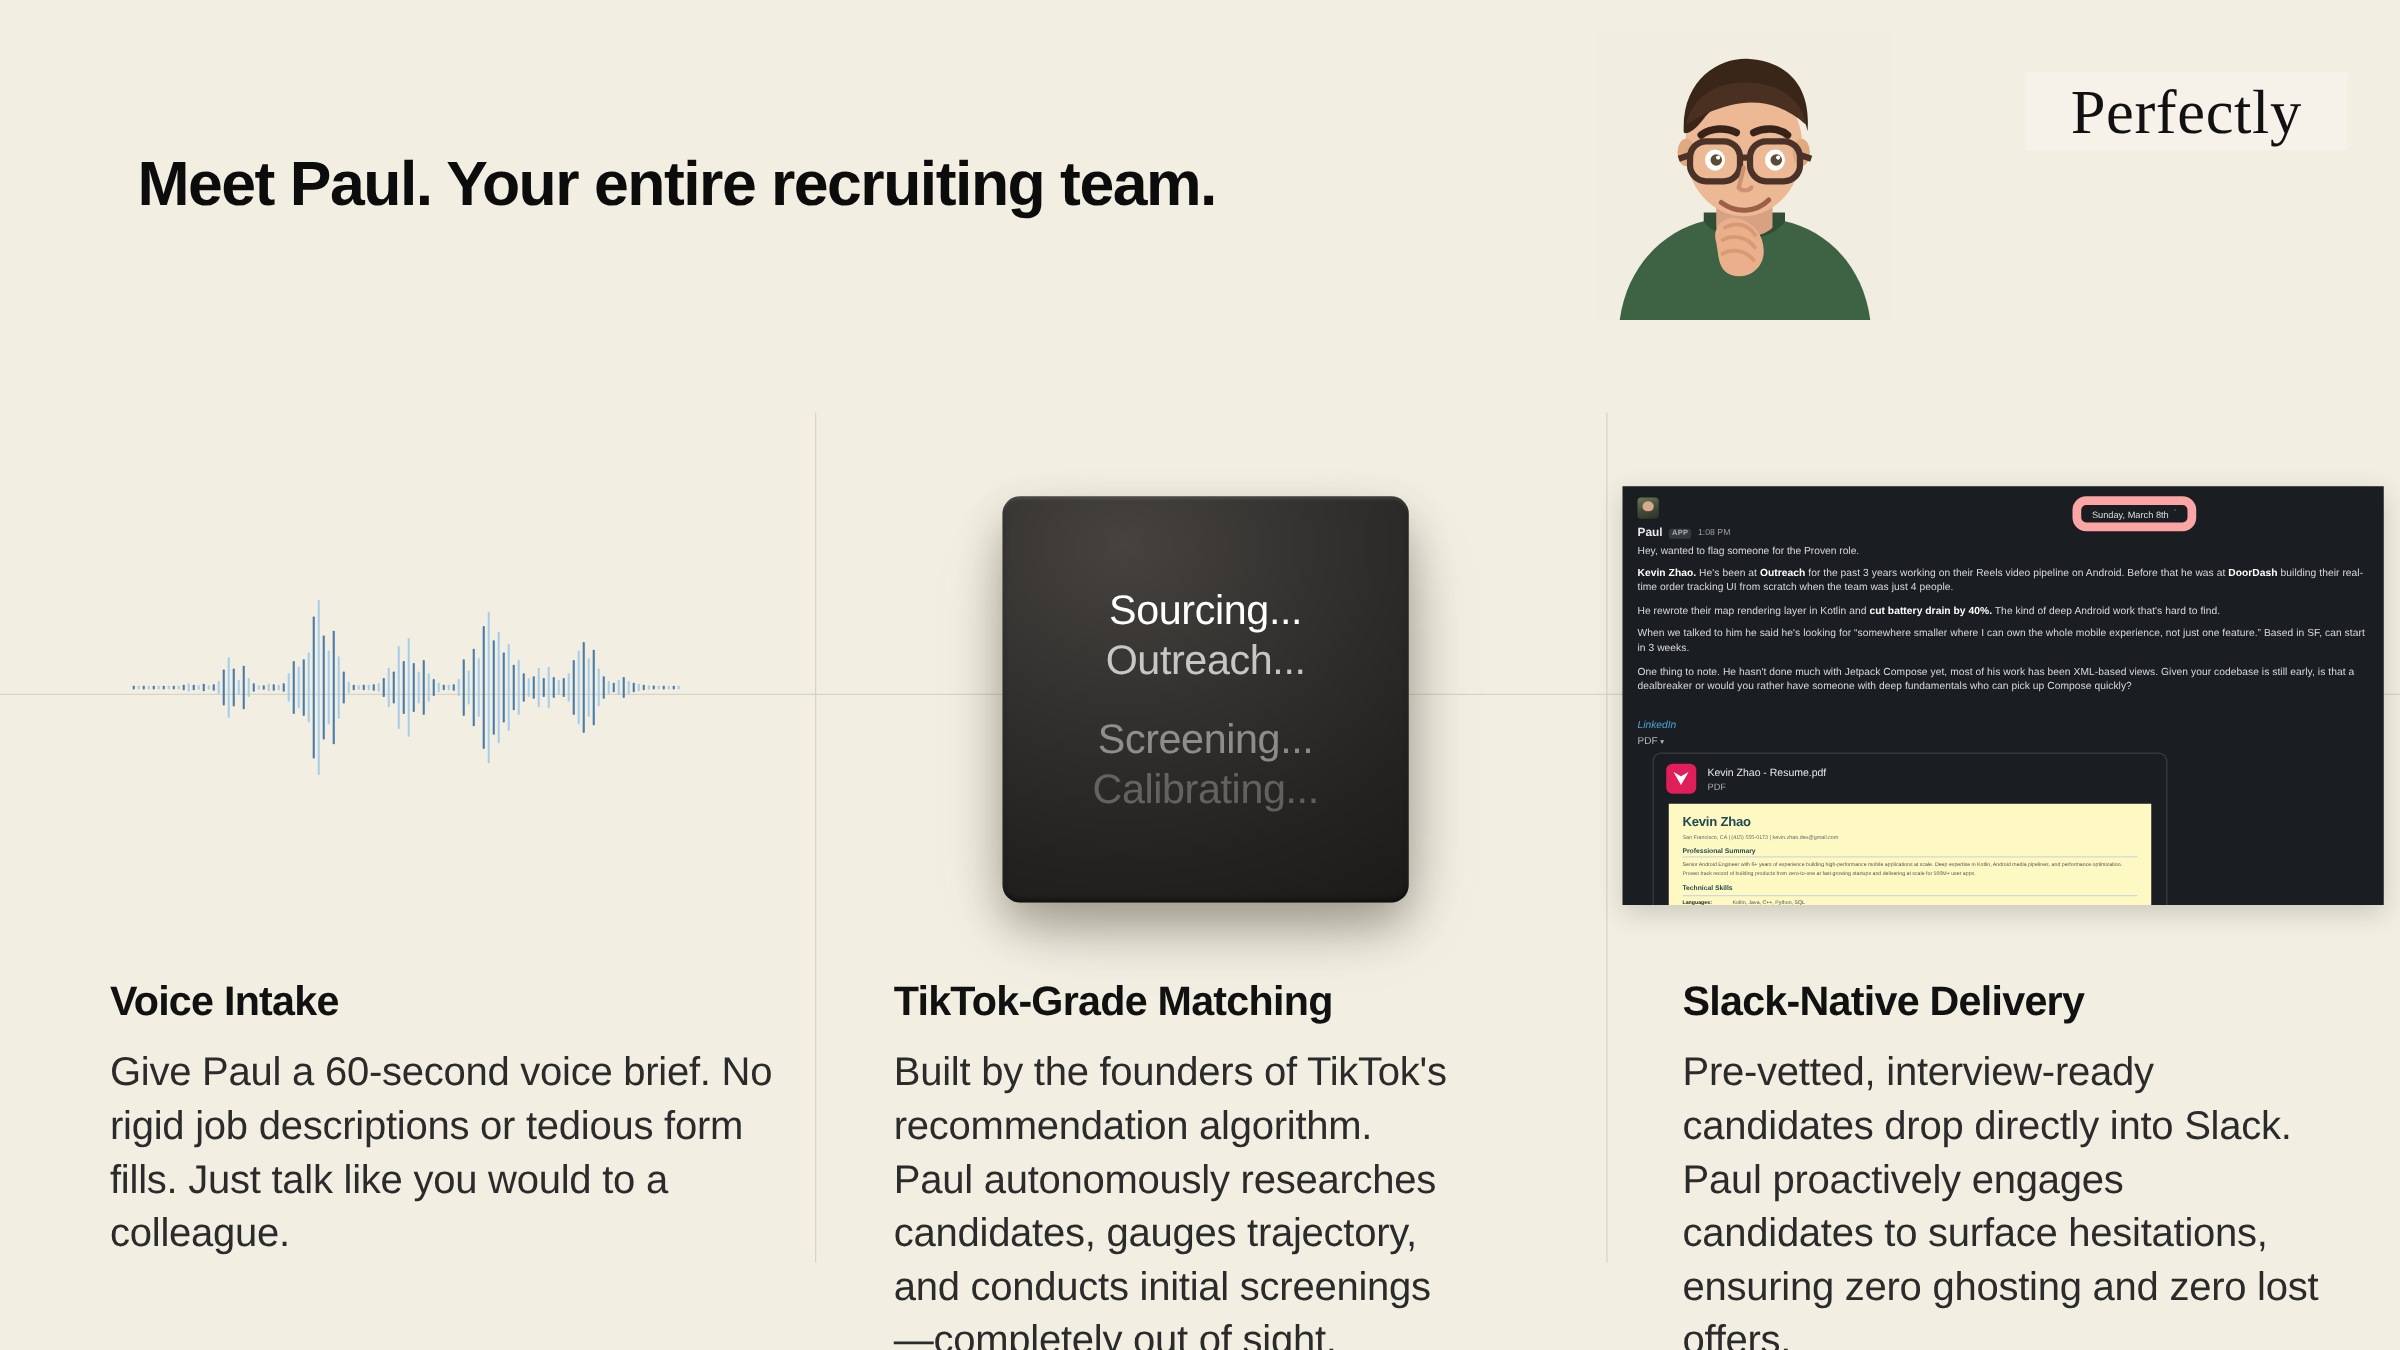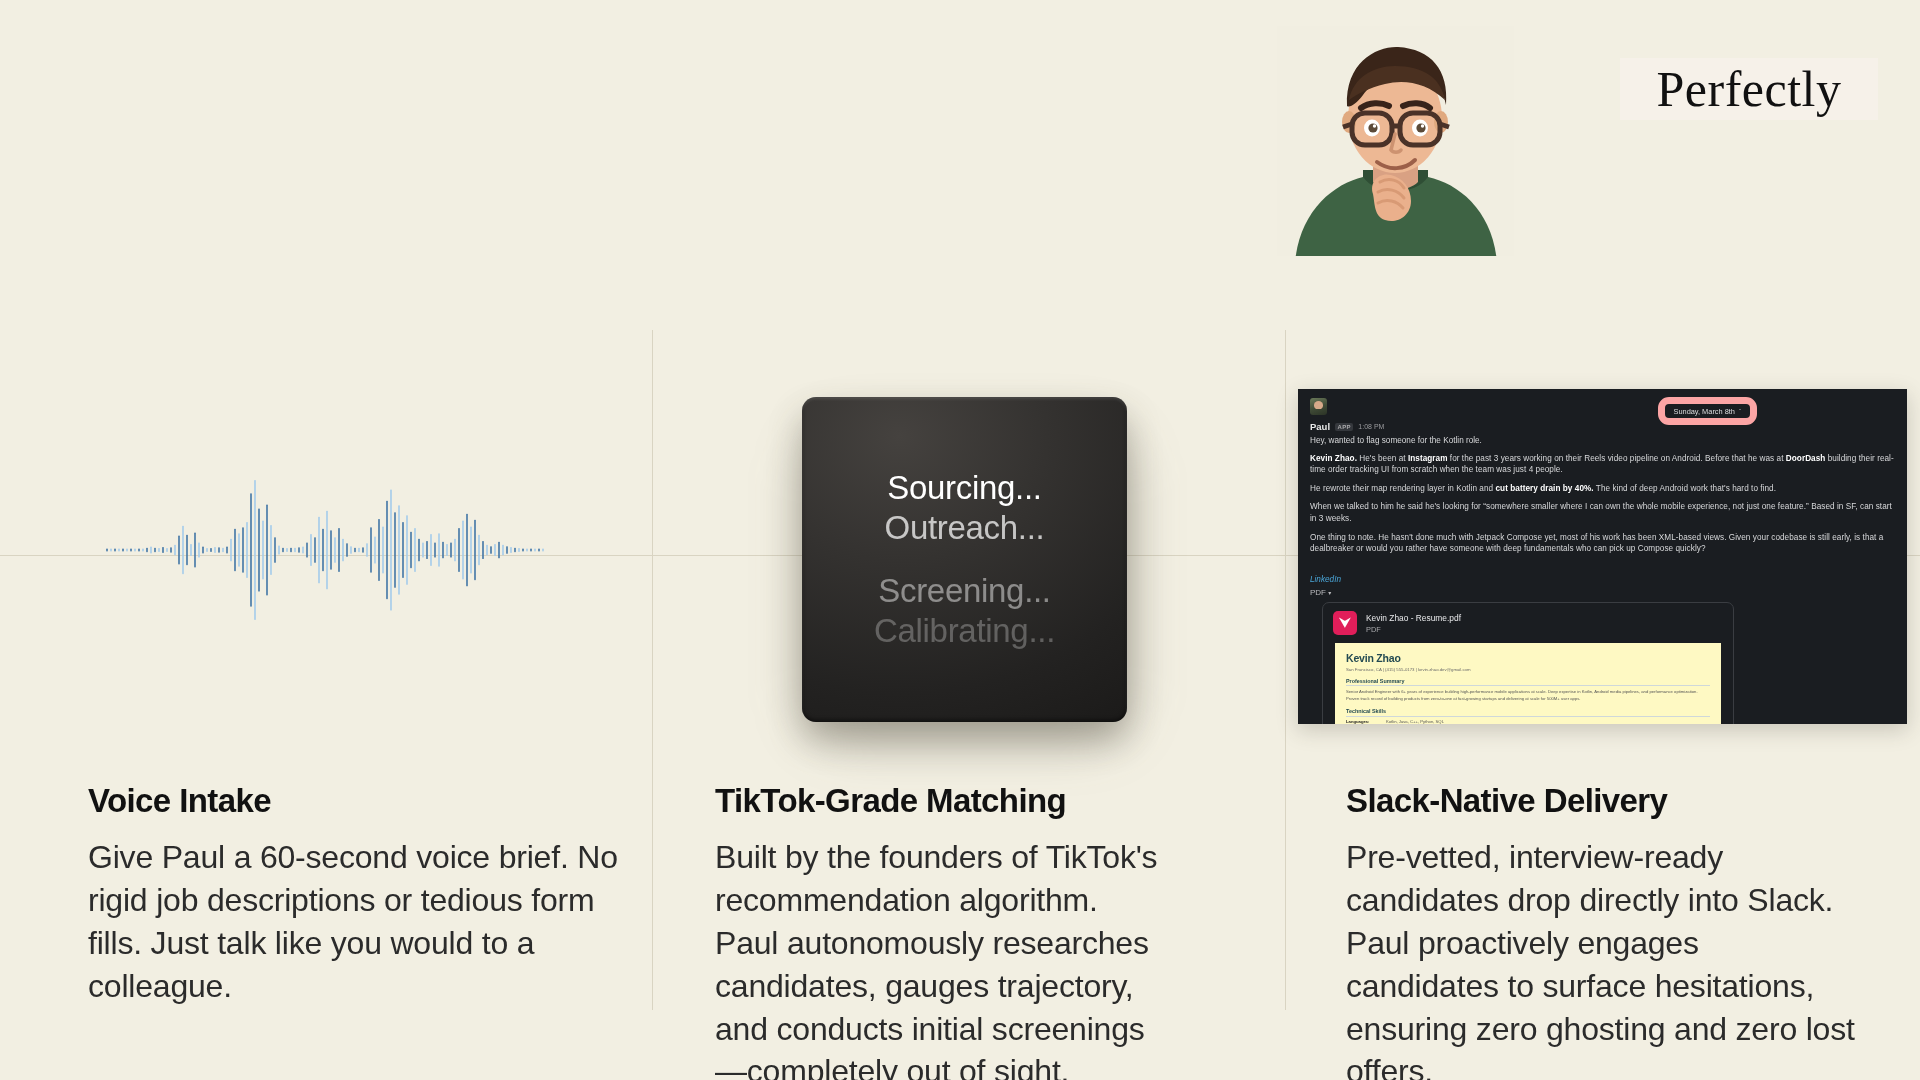--- a/index.html
+++ b/index.html
@@ -153,20 +153,21 @@
 </style>
 </head>
 <body>
 
 <div id="stage">
 
   <div class="v-div" style="left:652px; top:330px; height:680px;"></div>
   <div class="v-div" style="left:1285px; top:330px; height:680px;"></div>
   <div class="h-div" style="left:0px; top:555px; width:1920px;"></div>
 
+  <div id="headline">Meet Paul. Your entire recruiting team.</div>
 
   <div id="avatar-wrap">
     <svg id="avatar-svg" viewBox="0 0 237 237">
       <rect x="0" y="0" width="237" height="237" fill="#f1eee1"></rect>
 
       <path d="M18 237 C22 186 56 158 86 151 L151 151 C183 158 216 186 220 237 Z" fill="#3e6344"></path>
       <path d="M86 151 C99 170 138 170 151 151 L151 144 L86 144 Z" fill="#2f4e35"></path>
 
       <path d="M96 126 L141 126 L141 156 C132 166 105 166 96 156 Z" fill="#d9a183"></path>
 
@@ -341,26 +342,26 @@
       </div>
 
       <div class="slack-head">
         <div class="slack-avatar"></div>
         <div class="slack-meta">
           <div class="slack-namerow">
             <span class="slack-name">Paul</span>
             <span class="slack-appbadge">APP</span>
             <span class="slack-time">1:08 PM</span>
           </div>
-          <div class="slack-first">Hey, wanted to flag someone for the Kotlin role.</div>
+          <div class="slack-first">Hey, wanted to flag someone for the Proven role.</div>
         </div>
       </div>
 
       <div id="slack-body">
-          <div class="slack-p"><b>Kevin Zhao.</b><span> He's been at </span><b>Instagram</b><span> for the past 3 years working on their Reels video pipeline on Android. Before that he was at </span><b>DoorDash</b><span> building their real-time order tracking UI from scratch when the team was just 4 people.</span></div>
+          <div class="slack-p"><b>Kevin Zhao.</b><span> He's been at </span><b>Outreach</b><span> for the past 3 years working on their Reels video pipeline on Android. Before that he was at </span><b>DoorDash</b><span> building their real-time order tracking UI from scratch when the team was just 4 people.</span></div>
           <div class="slack-p"><span>He rewrote their map rendering layer in Kotlin and </span><b>cut battery drain by 40%.</b><span> The kind of deep Android work that's hard to find.</span></div>
           <div class="slack-p"><span>When we talked to him he said he's looking for “somewhere smaller where I can own the whole mobile experience, not just one feature.” Based in SF, can start in 3 weeks.</span></div>
           <div class="slack-p"><span>One thing to note. He hasn't done much with Jetpack Compose yet, most of his work has been XML-based views. Given your codebase is still early, is that a dealbreaker or would you rather have someone with deep fundamentals who can pick up Compose quickly?</span></div>
         </div>
 
       <div class="slack-link">LinkedIn</div>
 
       <div class="slack-pdflabel">
         <span>PDF</span>
         <span class="caret">▾</span>

